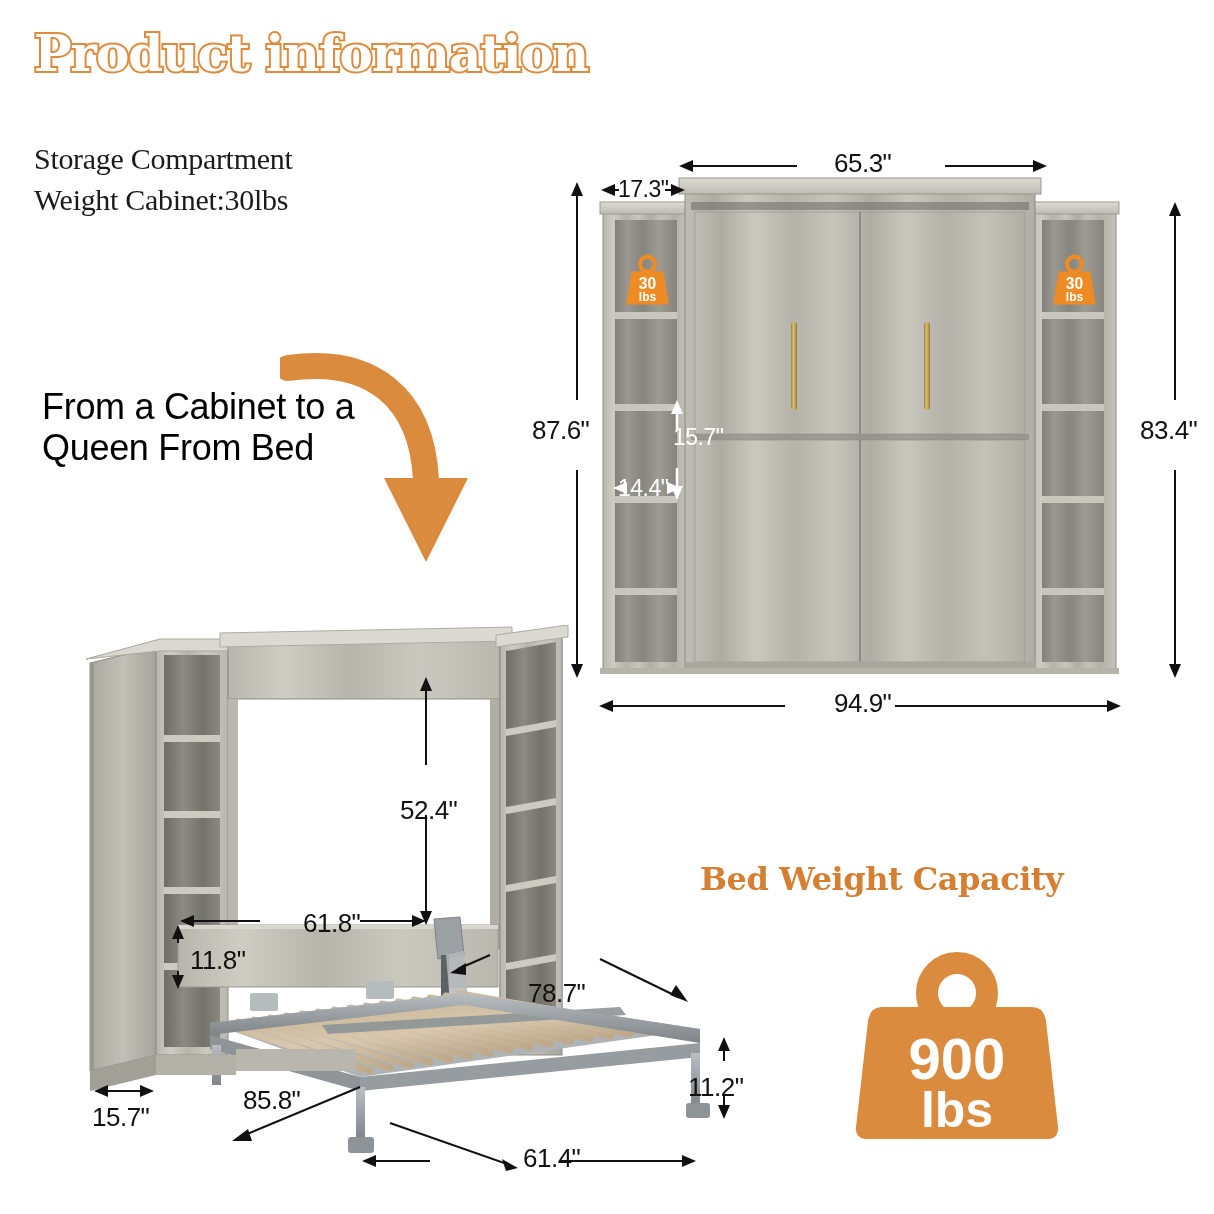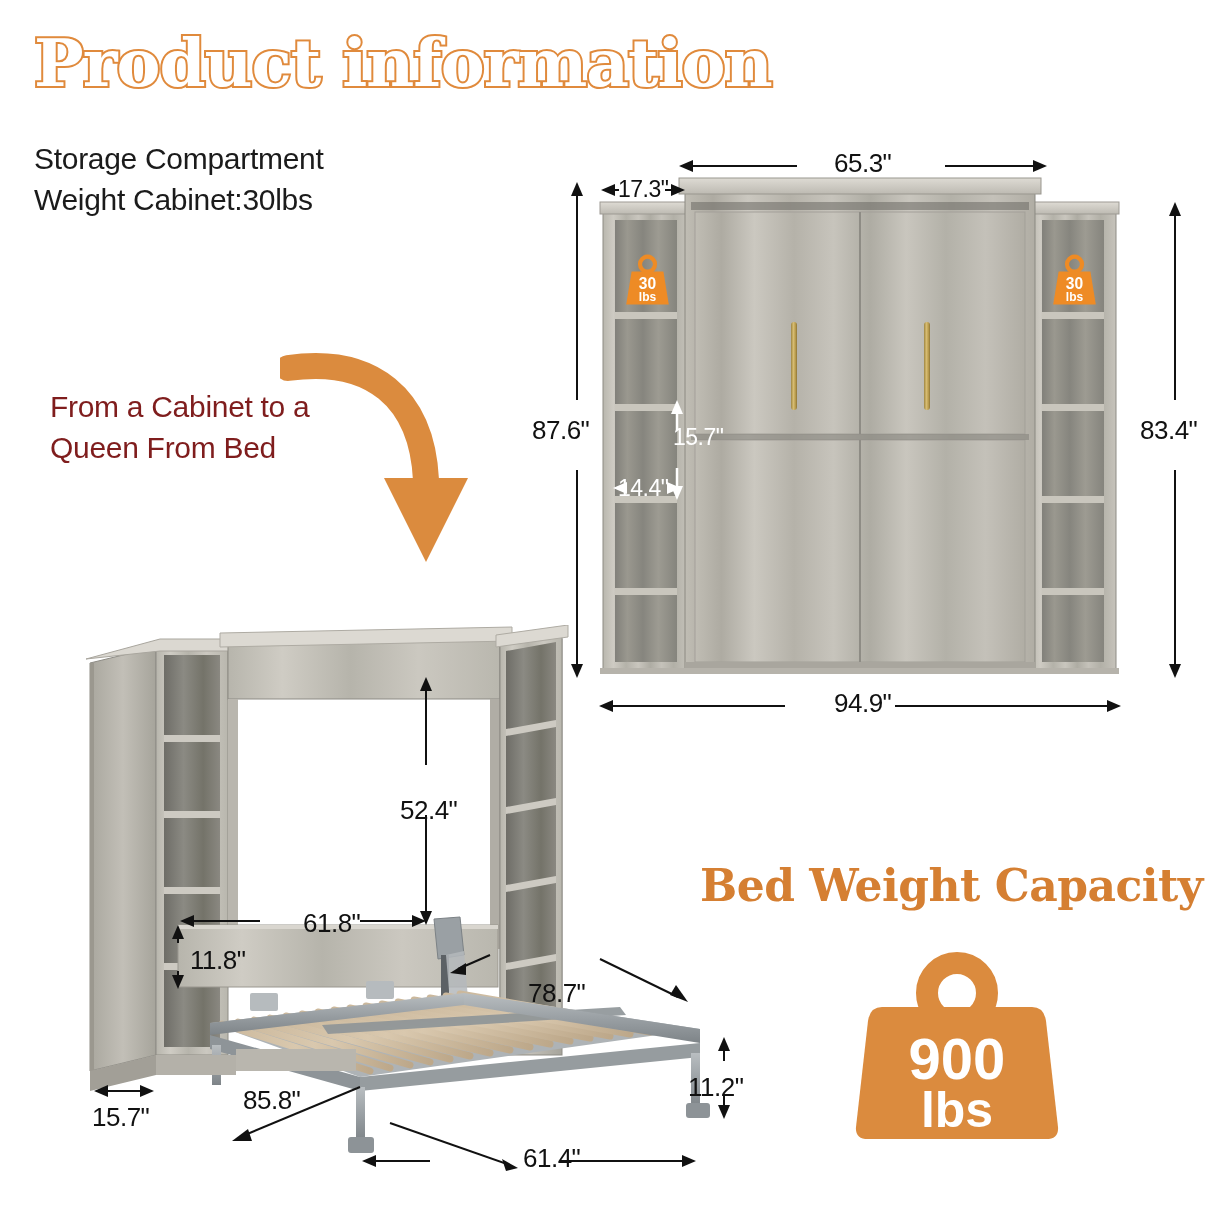--- a/index.html
+++ b/index.html
@@ -9,36 +9,36 @@
     font-family: "Liberation Sans", sans-serif;
     position: relative;
     overflow: hidden;
   }
   .page { position: absolute; inset: 0; }
 
   
   #page-title {
     position: absolute; left: 34px; top: 24px;
     font-family: "DejaVu Serif", serif;
-    font-size: 66px; font-weight: 700;
+    font-size: 50px; font-weight: 700;
     letter-spacing: -1px;
     color: #ffffff;
     -webkit-text-stroke: 4px #E08A3C;
     paint-order: stroke fill;
     white-space: nowrap;
   }
   #storage-note {
     position: absolute; left: 34px; top: 138px;
     font-size: 30px; line-height: 41px; color: #1b1b1b;
-    font-family: Liberation Sans, sans-serif;
+    font-family: Liberation Serif, serif;
     letter-spacing: -0.3px;
   }
   #transform-note {
-    position: absolute; left: 50px; top: 386px;
-    font-size: 30px; line-height: 41px; color: #7f1d1d;
+    position: absolute; left: 42px; top: 386px;
+    font-size: 36px; line-height: 41px; color: #000000;
     letter-spacing: -0.3px;
   }
 
   
   #curved-arrow { position: absolute; left: 280px; top: 350px; }
 
   
   .scene { position: absolute; }
 
   
@@ -51,21 +51,21 @@
     letter-spacing: -0.5px;
   }
   .dim.small { font-size: 23px; }
   .dim.white { color: #ffffff; }
 
   
   #bed-capacity-title {
     position: absolute; left: 700px; top: 860px;
     font-family: "DejaVu Serif", serif;
     font-weight: 700;
-    font-size: 44px;
+    font-size: 32px;
     color: #D57F32;
     white-space: nowrap;
     letter-spacing: -0.5px;
   }
   #weight-badge { position: absolute; left: 852px; top: 945px; }
   .badge-num {
     font-family: "Liberation Sans", sans-serif;
     font-weight: bold; fill: #ffffff;
   }
 </style>

